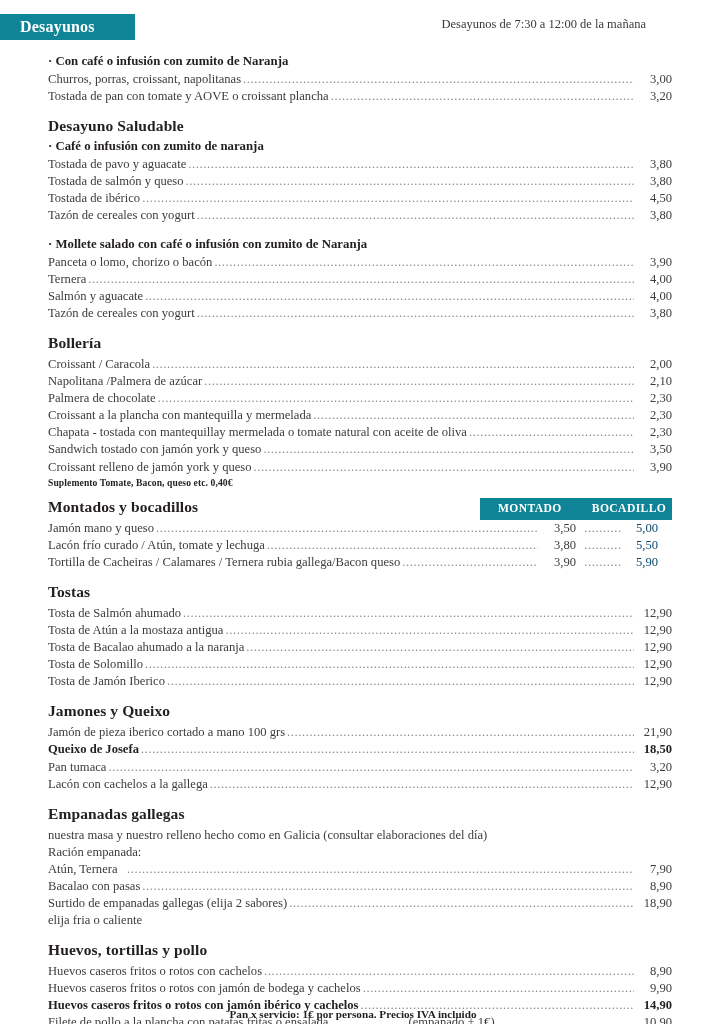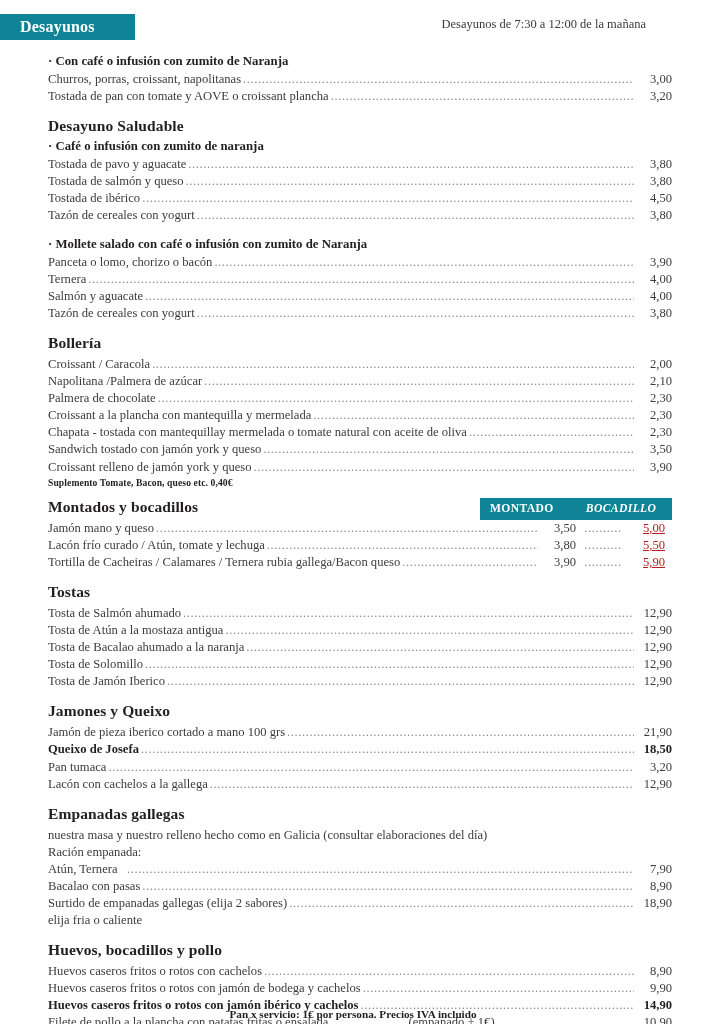--- a/index.html
+++ b/index.html
@@ -124,25 +124,24 @@
     flex: 0 0 auto;
     width: 36px;
     text-align: right;
     white-space: nowrap;
     color: #3c3c3c;
   }
   .row.bold .price { font-weight: bold; color: #231f20; }
   .row .price2 {
     flex: 0 0 auto;
     width: 36px;
-    text-align: center;
-    white-space: nowrap;
-    color: #b91c1c;
+    text-align: left;
+    white-space: nowrap;
+    color: #0c4a6e;
     margin-left: 6px;
-    text-decoration: underline;
   }
   .row .dots2 {
     flex: 0 0 auto;
     width: 54px;
     overflow: hidden;
     white-space: nowrap;
     color: #8a8a8a;
     letter-spacing: 0.6px;
     text-align: center;
   }
@@ -159,26 +158,25 @@
     right: 0;
     width: 192px;
     height: 22px;
     background: #0e8496;
     color: #ffffff;
     font-weight: bold;
     font-size: 11.6px;
     display: flex;
     align-items: center;
     justify-content: flex-start;
-    padding-left: 10px;
+    padding-left: 18px;
     box-sizing: border-box;
     letter-spacing: 0.4px;
-    gap: 12px;
-  }
-  .montado-banner .m2 { margin-left: 20px; font-style: italic; }
+  }
+  .montado-banner .m2 { margin-left: 30px; }
 
   .section-block { position: relative; }
 
   .footer {
     position: absolute;
     left: 0;
     right: 16px;
     bottom: 18px;
     text-align: center;
     font-size: 11.2px;
@@ -410,21 +408,21 @@
       <div class="row">
         <span class="label">Surtido de empanadas gallegas (elija 2 sabores)</span>
         <span class="dots">...........................................................................................................................................................</span>
         <span class="price">18,90</span>
       </div>
 
       <div class="plain-line">elija fria o caliente</div>
     </div>
 
     <div class="section-block">
-      <div class="sec-title">Huevos, bocadillos y pollo</div>
+      <div class="sec-title">Huevos, tortillas y pollo</div>
 
       <div class="row">
         <span class="label">Huevos caseros fritos o rotos con cachelos</span>
         <span class="dots">...........................................................................................................................................................</span>
         <span class="price">8,90</span>
       </div>
       <div class="row">
         <span class="label">Huevos caseros fritos o rotos con jamón de bodega y cachelos</span>
         <span class="dots">...........................................................................................................................................................</span>
         <span class="price">9,90</span>

